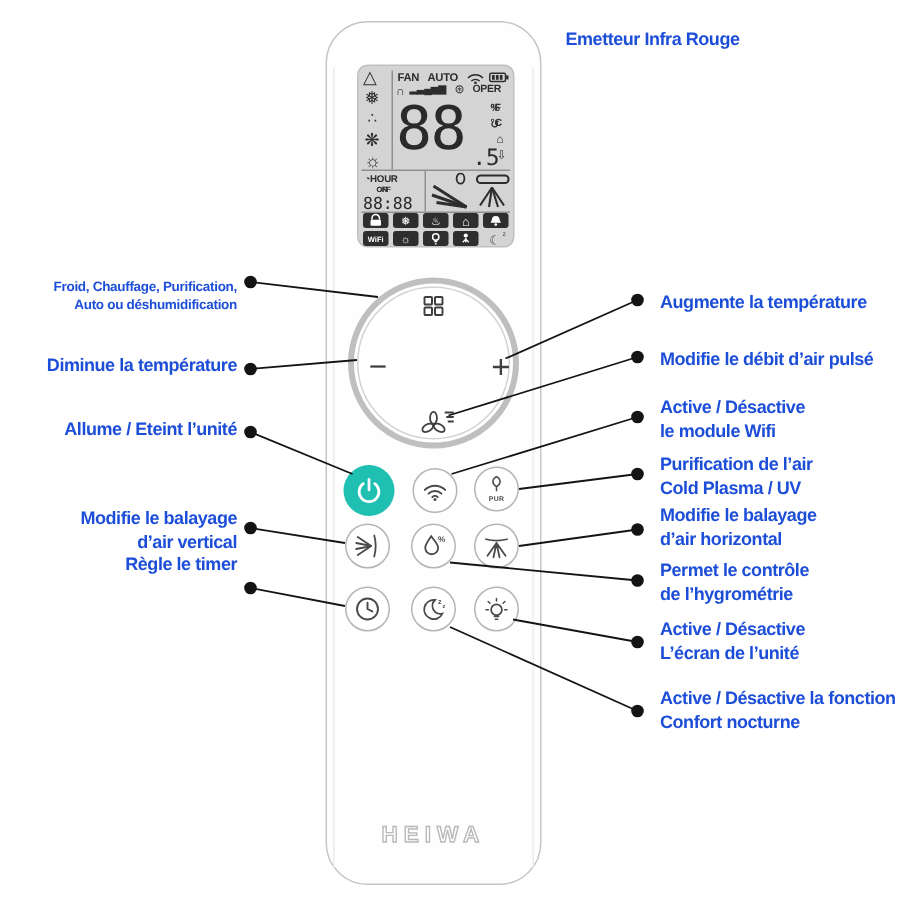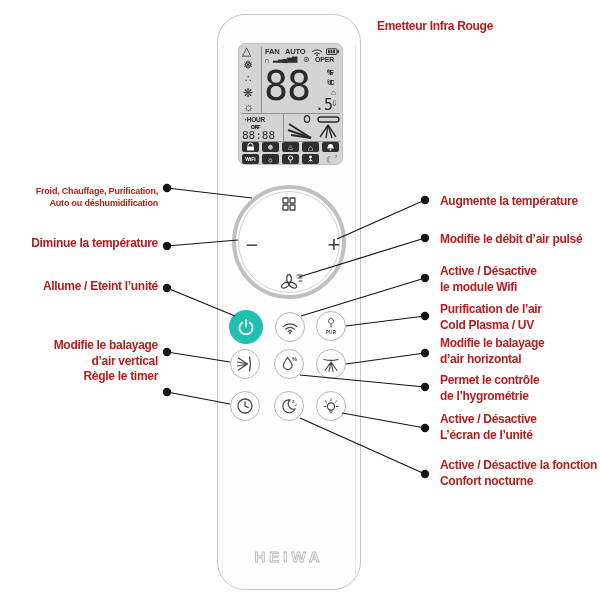--- a/index.html
+++ b/index.html
@@ -1,20 +1,20 @@
 <!DOCTYPE html>
 <html><head>
 <meta charset="utf-8">
 <style>
   html,body{margin:0;padding:0;background:#fff;}
   #canvas{position:relative;width:600px;height:600px;background:#fff;overflow:hidden;
           font-family:"Liberation Sans",sans-serif;color:#1b1b1b;}
   
   .ann{position:absolute;font-weight:700;font-size:12px;letter-spacing:-0.3px;
-       line-height:1.32;white-space:pre-line;color:#b91c1c;}
+       line-height:1.32;white-space:pre-line;color:#1d4ed8;}
   .ann.left{right:442px;text-align:right;}
   .ann.right{left:440px;text-align:left;}
   .modes-title{font-size:12.5px;font-weight:700;}
   .modes-sub{font-size:9px;font-weight:700;letter-spacing:-0.2px;line-height:1.4;white-space:pre-line;}
   
   .remote{position:absolute;left:217px;top:14px;width:144px;height:576px;background:#fefefe;
           border:1.6px solid #c6c6c6;border-radius:28px;box-sizing:border-box;}
   .side-line{position:absolute;top:30px;bottom:10px;width:1px;background:#ececec;}
   
   .lcd{position:absolute;left:238px;top:43px;width:105px;height:122px;background:#d4d4d4;

